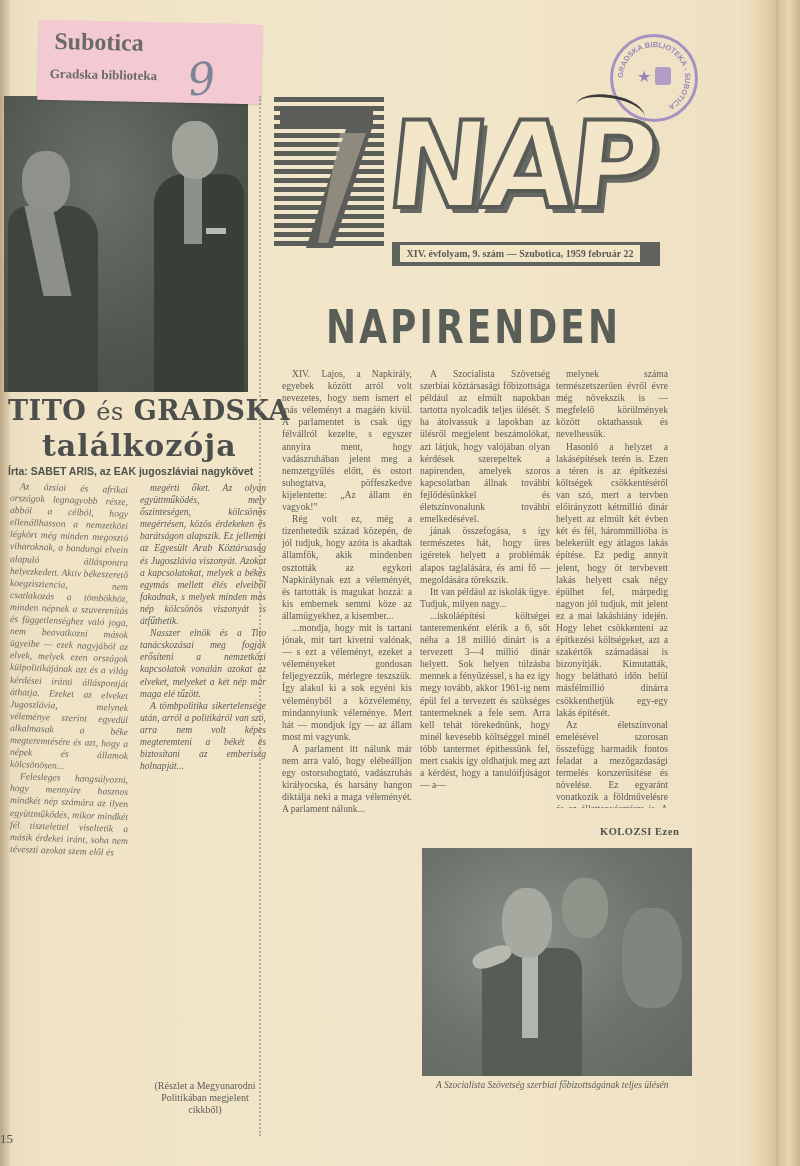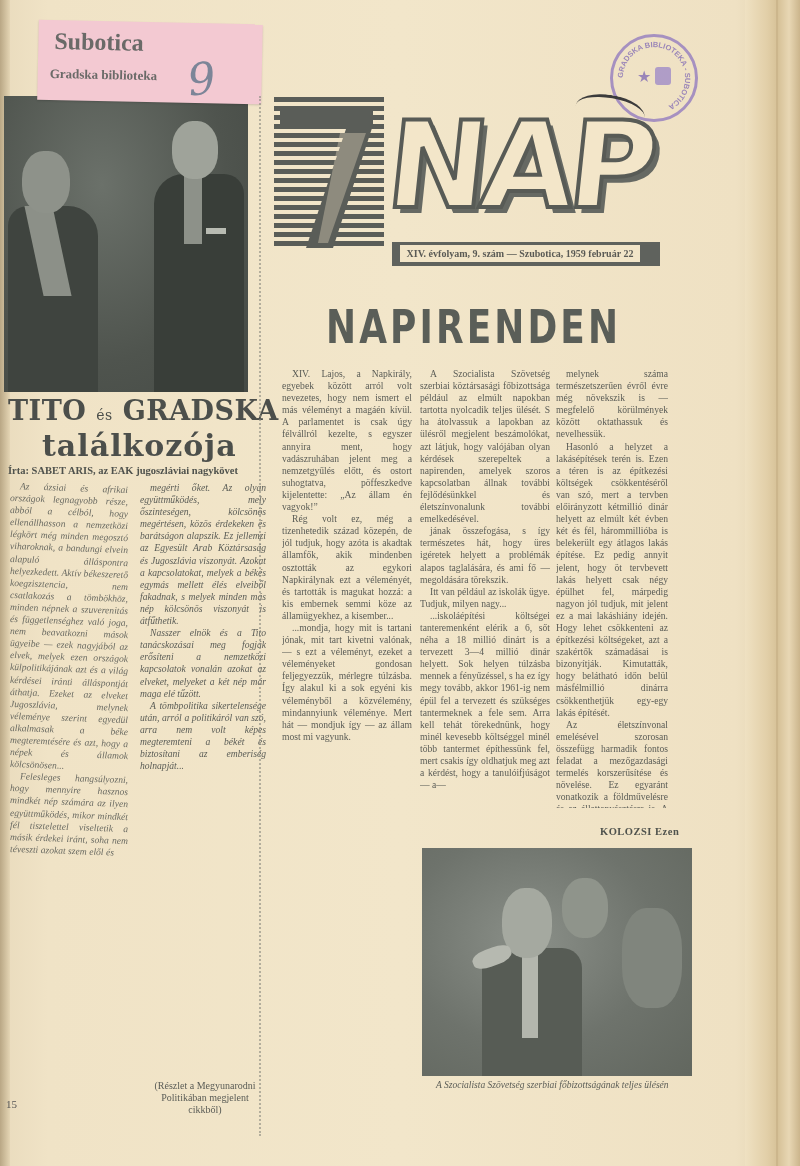--- a/index.html
+++ b/index.html
@@ -27,30 +27,30 @@
   .fig1-head{position:absolute;left:18px;top:55px;width:48px;height:62px;background:#8e928a;border-radius:45%;}
   .fig1-body{position:absolute;left:4px;top:110px;width:90px;height:186px;background:#3f443f;border-radius:20px 30px 0 0;}
   .fig1-shirt{position:absolute;left:30px;top:110px;width:28px;height:90px;background:#8c9088;transform:skewX(12deg);}
   .fig2-head{position:absolute;left:168px;top:25px;width:46px;height:58px;background:#9fa39a;border-radius:45%;}
   .fig2-body{position:absolute;left:150px;top:78px;width:90px;height:218px;background:#393e39;border-radius:30px 20px 0 0;}
   .fig2-shirt{position:absolute;left:180px;top:78px;width:18px;height:70px;background:#8d9189;}
   .fig2-pocket{position:absolute;left:202px;top:132px;width:20px;height:6px;background:#b8bbb2;}
 
   
   .title-tito{position:absolute;left:8px;top:395px;width:252px;font-family:"DejaVu Serif",serif;font-weight:bold;font-size:27px;color:#4c4f4b;letter-spacing:.5px;white-space:nowrap;}
-  .title-tito .small{font-size:14px;font-weight:normal;margin-top:30px;}
+  .title-tito .small{font-size:24px;font-weight:normal;margin-top:30px;}
   .title-tito2{position:absolute;left:42px;top:428px;font-family:"DejaVu Serif",serif;font-weight:bold;font-size:30px;color:#4c4f4b;letter-spacing:1px;}
-  .byline{position:absolute;left:8px;top:465px;width:252px;font-family:Liberation Serif, serif;font-weight:bold;font-size:10.5px;color:#4f524d;white-space:nowrap;}
+  .byline{position:absolute;left:8px;top:465px;width:252px;font-family:Liberation Sans, sans-serif;font-weight:bold;font-size:10.5px;color:#4f524d;white-space:nowrap;}
   .col{position:absolute;font-family:"Liberation Serif",serif;font-size:9.6px;line-height:12.1px;color:#5a5c56;text-align:justify;overflow:hidden;}
   .col p{margin:0;text-indent:10px;}
   .col-italic{font-style:italic;}
   .lcol1{left:10px;top:482px;width:118px;height:650px;transform:skewY(2deg);opacity:.9;}
   .lcol2{left:140px;top:482px;width:126px;height:625px;}
   .left-source{position:absolute;left:150px;top:1080px;width:110px;text-align:center;font-family:"Liberation Serif",serif;font-size:10px;line-height:12px;color:#5a5c56;}
-  .page-num{position:absolute;left:0;top:1098px;font-family:"Liberation Serif",serif;font-size:11px;color:#555;padding-left:6px;}
+  .page-num{position:absolute;left:0;top:1131px;font-family:"Liberation Serif",serif;font-size:13px;color:#555;}
   .divider-v{position:absolute;left:259px;top:96px;width:1px;height:1040px;border-left:2px dotted #8a8a80;opacity:.6;}
 
   
   .masthead{position:absolute;left:268px;top:95px;width:400px;height:180px;}
   .stripes{position:absolute;left:6px;top:2px;width:110px;height:150px;background:repeating-linear-gradient(180deg,#5a5d58 0 5px,transparent 5px 9px);}
   .seven{position:absolute;left:10px;top:8px;width:100px;height:145px;}
   .nap{position:absolute;left:120px;top:6px;font-family:"DejaVu Sans",sans-serif;font-weight:bold;font-size:120px;line-height:130px;color:#f3e6c9;-webkit-text-stroke:4px #585b56;text-shadow:6px 6px 0 #666963;letter-spacing:-6px;transform:skewX(-6deg);}
   .issue-bar{position:absolute;left:392px;top:242px;width:268px;height:24px;background:#5f625d;}
   .issue-inner{position:absolute;left:8px;top:3px;width:240px;height:17px;background:#f2e5c8;font-family:"Liberation Serif",serif;font-weight:bold;font-size:10px;line-height:17px;text-align:center;color:#5a5a55;white-space:nowrap;}
   .headline-right{position:absolute;left:326px;top:300px;font-family:"DejaVu Sans",sans-serif;font-weight:bold;font-size:46px;color:#5a5e58;letter-spacing:4px;transform:scaleX(.78);transform-origin:left;}
@@ -136,21 +136,22 @@
   <div class="stamp-star">★</div>
   <div class="stamp-emblem"></div>
 </div>
 <div class="scribble"></div>
 
 <div class="headline-right">NAPIRENDEN</div>
 
 <div class="col rcol1">
   <p>XIV. Lajos, a Napkirály, egyebek között arról volt nevezetes, hogy nem ismert el más véleményt a magáén kívül. A parlamentet is csak úgy félvállról kezelte, s egyszer annyira ment, hogy vadászruhában jelent meg a nemzetgyűlés előtt, és ostort suhogtatva, pöffeszkedve kijelentette: „Az állam én vagyok!”</p>
   <p>Rég volt ez, még a tizenhetedik század közepén, de jól tudjuk, hogy azóta is akadtak államfők, akik mindenben osztották az egykori Napkirálynak ezt a véleményét, és tartották is magukat hozzá: a kis embernek semmi köze az államügyekhez, a kisember...</p>
-  <p>...mondja, hogy mit is tartani jónak, mit tart kivetni valónak, — s ezt a véleményt, ezeket a véleményeket gondosan feljegyezzük, mérlegre túlzásba. Így alakul ki a sok egyéni kis véleményből a közvélemény, mindannyiunk véleménye. Mert hát — mondjuk így — az állam most mi vagyunk.</p>
+  <p>...mondja, hogy mit is tartani jónak, mit tart kivetni valónak, — s ezt a véleményt, ezeket a véleményeket gondosan feljegyezzük, mérlegre teszszük. Így alakul ki a sok egyéni kis véleményből a közvélemény, mindannyiunk véleménye. Mert hát — mondjuk így — az állam most mi vagyunk.</p>
+  <p>A parlament itt nálunk már nem arra való, hogy elébeálljon egy ostorsuhogtató, vadászruhás királyocska, és harsány hangon diktálja neki a maga véleményét. A parlament nálunk...</p>
 </div>
 <div class="col rcol2">
   <p>A Szocialista Szövetség szerbiai köztársasági főbizottsága például az elmúlt napokban tartotta nyolcadik teljes ülését. S ha átolvassuk a lapokban az ülésről megjelent beszámolókat, azt látjuk, hogy valójában olyan kérdések szerepeltek a napirenden, amelyek szoros kapcsolatban állnak további fejlődésünkkel és életszínvonalunk további emelkedésével.</p>
   <p>jának összefogása, s így természetes hát, hogy üres igéretek helyett a problémák alapos taglalására, és ami fő — megoldására törekszik.</p>
   <p>Itt van például az iskolák ügye. Tudjuk, milyen nagy...</p>
   <p>...iskoláépítési költségei tanteremenként elérik a 6, sőt néha a 18 millió dinárt is a tervezett 3—4 millió dinár helyett. Sok helyen túlzásba mennek a fényűzéssel, s ha ez így megy tovább, akkor 1961-ig nem épül fel a tervezett és szükséges tantermeknek a fele sem. Arra kell tehát törekednünk, hogy minél kevesebb költséggel minél több tantermet építhessünk fel, mert csakis így oldhatjuk meg azt a kérdést, hogy a tanulóifjúságot — a—</p>
 </div>
 <div class="col rcol3">
   <p>melynek száma természetszerűen évről évre még növekszik is — megfelelő körülmények között oktathassuk és nevelhessük.</p>
   <p>Hasonló a helyzet a lakásépítések terén is. Ezen a téren is az építkezési költségek csökkentéséről van szó, mert a tervben előirányzott kétmillió dinár helyett az elmúlt két évben két és fél, hárommillióba is belekerült egy átlagos lakás építése. Ez pedig annyit jelent, hogy öt tervbevett lakás helyett csak négy épülhet fel, márpedig nagyon jól tudjuk, mit jelent ez a mai lakáshiány idején. Hogy lehet csökkenteni az építkezési költségeket, azt a szakértők számadásai is bizonyítják. Kimutatták, hogy belátható időn belül másfélmillió dinárra csökkenthetjük egy-egy lakás építését.</p>

